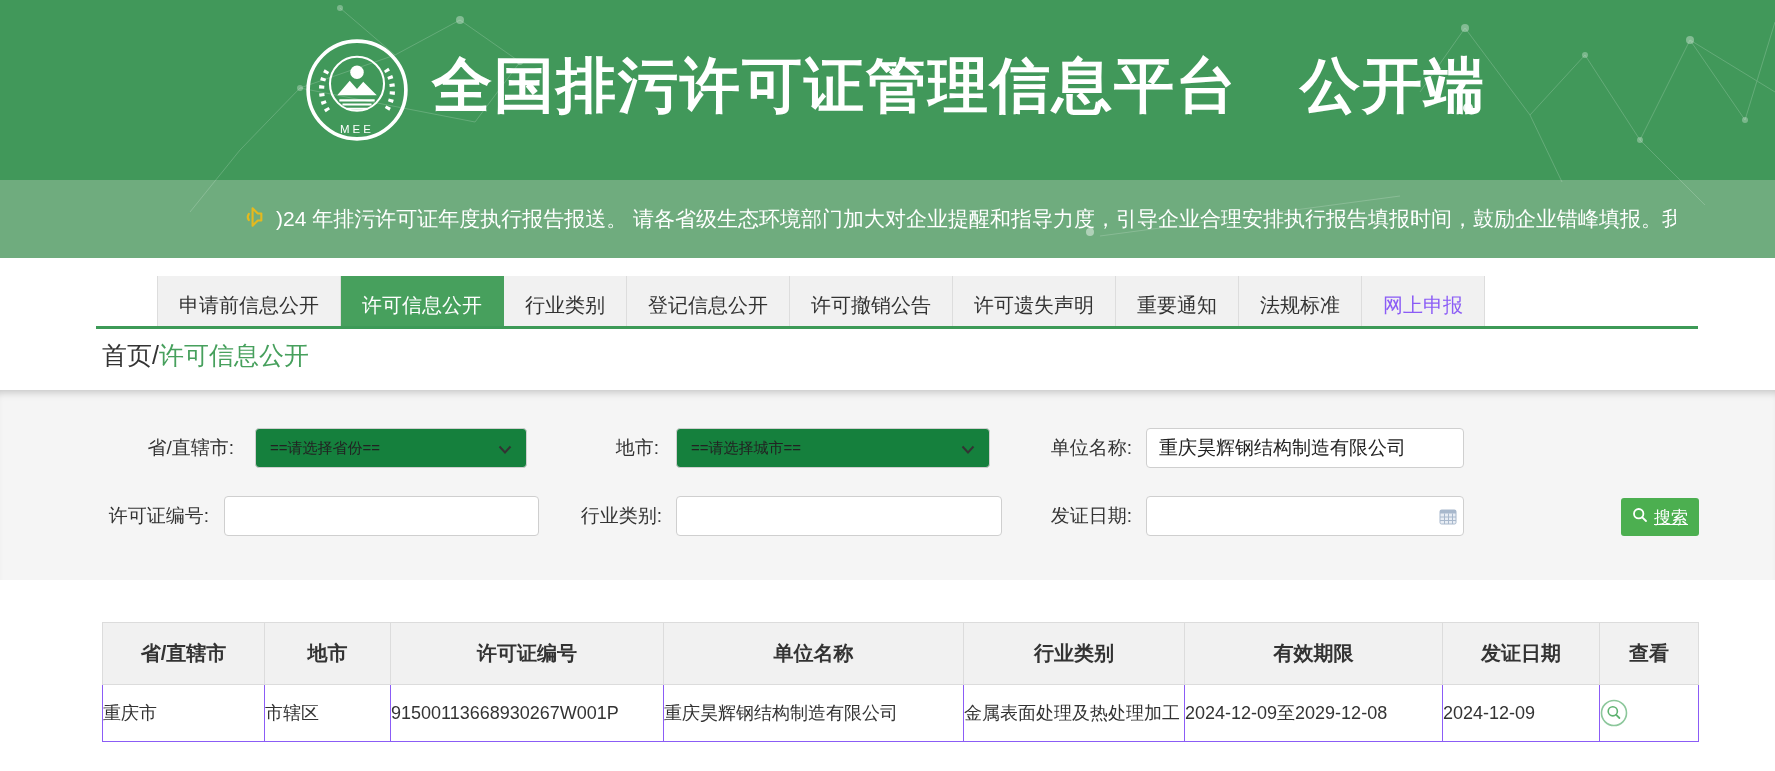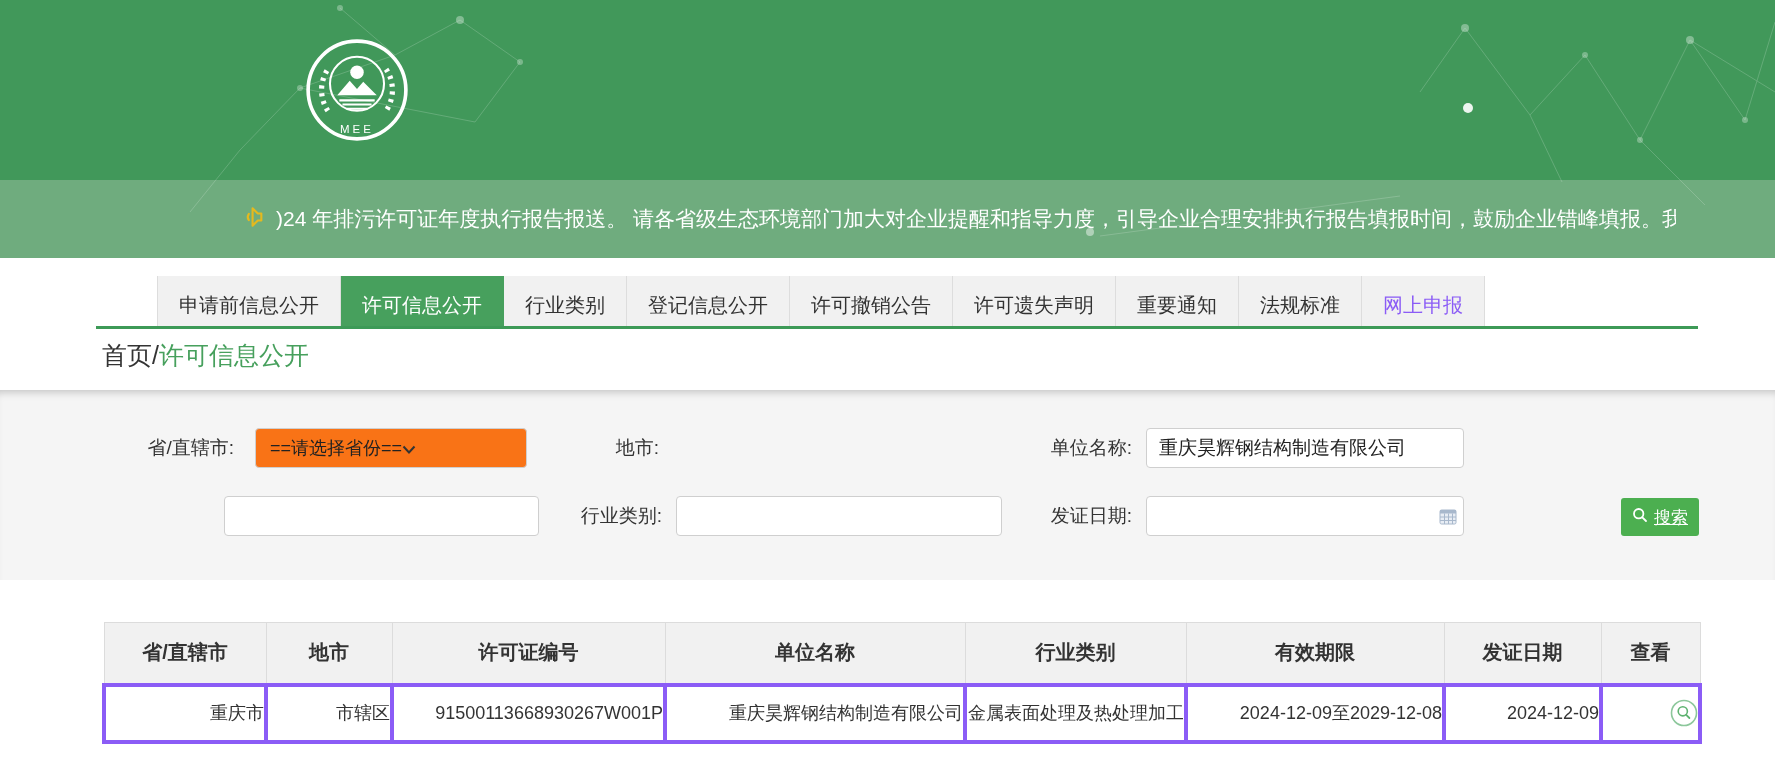--- a/index.html
+++ b/index.html
@@ -28,22 +28,22 @@
 
   
   .breadcrumb { position:absolute; left:102px; top:340px; height:30px; line-height:30px; font-size:25px; color:#333; }
   .breadcrumb .crumb-current { color:#47A05D; }
   .breadcrumb .crumb-home { cursor:pointer; }
 
   
   .filter-panel { position:absolute; left:0; top:390px; width:1775px; height:190px; background:#F5F5F5;
     box-shadow: inset 0 8px 8px -6px rgba(0,0,0,.22); }
   .f-label { position:absolute; height:40px; line-height:40px; font-size:19px; color:#333; text-align:right; }
-  .f-select { position:absolute; height:40px; background:#f97316; border:1px solid #CFCFCF; border-radius:4px;
-    display:flex; align-items:center; justify-content:flex-start; padding:0 14px; font-size:18px; color:#222; cursor:pointer; }
+  .f-select { position:absolute; height:40px; background:#15803d; border:1px solid #CFCFCF; border-radius:4px;
+    display:flex; align-items:center; justify-content:space-between; padding:0 14px; font-size:15px; color:#222; cursor:pointer; }
   .f-input { position:absolute; height:40px; background:#fff; border:1px solid #CFCFCF; border-radius:4px;
     padding:0 12px; font-size:19px; color:#222; outline:none; }
   .f-datewrap { position:absolute; height:40px; background:#fff; border:1px solid #CFCFCF; border-radius:4px;
     display:flex; align-items:center; }
   .f-datewrap input { flex:1; height:100%; border:none; outline:none; background:transparent; padding:0 12px; font-size:19px; }
   .cal-btn { width:30px; display:flex; align-items:center; justify-content:center; cursor:pointer; }
   .search-btn { position:absolute; left:1621px; top:108px; width:78px; height:38px; background:#4CAF50;
     border:none; border-radius:3px; color:#fff; font-size:17px; display:flex; align-items:center;
     justify-content:center; gap:6px; cursor:pointer; font-family:inherit;text-decoration:underline; }
 
@@ -57,21 +57,21 @@
   #lbl-permit   { left:59px;  top:106px; width:150px; }
   #inp-permit   { left:224px; top:106px; width:315px; }
   #lbl-industry { left:562px; top:106px; width:100px; }
   #inp-industry { left:676px; top:106px; width:326px; }
   #lbl-date     { left:1012px;top:106px; width:120px; }
   #wrap-date    { left:1146px;top:106px; width:318px; }
 
   
   .result-table { position:absolute; left:102px; top:622px; width:1596px; border-collapse:collapse; table-layout:fixed; }
   .result-table th { height:62px; background:#F1F1F1; border:1px solid #DCDCDC; font-size:20px; font-weight:700; color:#333; text-align:center; }
-  .result-table td { height:57px; background:#fff; border:4px solid #8b5cf6; font-size:18px; color:#333; text-align:right; overflow:hidden; white-space:nowrap; }
+  .result-table td { height:57px; background:#fff; border:1px solid #8b5cf6; font-size:18px; color:#333; text-align:left; overflow:hidden; white-space:nowrap; }
   .permit-link { color:#52A868; cursor:pointer; }
   .view-cell { cursor:pointer; }
   .view-cell svg { vertical-align:middle; }
 </style>
 </head>
 <body>
 
 <div class="page">
 
   <div class="banner-top"></div>
@@ -115,20 +115,21 @@
     <circle cx="50" cy="50" r="47" fill="none" stroke="#fff" stroke-width="3.5"></circle>
     <circle cx="50" cy="44" r="26" fill="none" stroke="#fff" stroke-width="2"></circle>
     <circle cx="50" cy="33" r="6.5" fill="#fff"></circle>
     <path d="M31 55 L43 41 L50 49 L56 42 L69 55 Z" fill="#fff"></path>
     <path d="M33 60 H67 M36 64 H64 M40 68 H60" stroke="#fff" stroke-width="2"></path>
     <path d="M22 70 A36 36 0 0 1 22 30" fill="none" stroke="#fff" stroke-width="5" stroke-dasharray="3 4.5"></path>
     <path d="M78 30 A36 36 0 0 1 78 70" fill="none" stroke="#fff" stroke-width="5" stroke-dasharray="3 4.5"></path>
     <text x="50" y="91" text-anchor="middle" font-size="11" fill="#fff" letter-spacing="3" font-family="Liberation Sans, sans-serif">MEE</text>
   </svg>
 
+  <div class="site-title">全国排污许可证管理信息平台　公开端</div>
 
   <div class="tabs">
     <div class="tab">申请前信息公开</div>
     <div class="tab active">许可信息公开</div>
     <div class="tab">行业类别</div>
     <div class="tab">登记信息公开</div>
     <div class="tab">许可撤销公告</div>
     <div class="tab">许可遗失声明</div>
     <div class="tab">重要通知</div>
     <div class="tab">法规标准</div>
@@ -145,24 +146,33 @@
     <div class="f-select" id="sel-province">
       <span>==请选择省份==</span>
       <span>
         <svg width="14" height="9" viewBox="0 0 14 9">
             <path d="M1.5 1.5 L7 7.5 L12.5 1.5" fill="none" stroke="#333" stroke-width="2"></path>
           </svg>
       </span>
     </div>
 
     <div class="f-label" id="lbl-city">地市:</div>
+    <div class="f-select" id="sel-city">
+      <span>==请选择城市==</span>
+      <span>
+        <svg width="14" height="9" viewBox="0 0 14 9">
+            <path d="M1.5 1.5 L7 7.5 L12.5 1.5" fill="none" stroke="#333" stroke-width="2"></path>
+          </svg>
+      </span>
+    </div>
 
     <div class="f-label" id="lbl-company">单位名称:</div>
     <input class="f-input" id="inp-company" type="text" value="重庆昊辉钢结构制造有限公司" style="">
 
+    <div class="f-label" id="lbl-permit">许可证编号:</div>
     <input class="f-input" id="inp-permit" type="text" value="" style="">
 
     <div class="f-label" id="lbl-industry">行业类别:</div>
     <input class="f-input" id="inp-industry" type="text" value="" style="">
 
     <div class="f-label" id="lbl-date">发证日期:</div>
     <div class="f-datewrap" id="wrap-date">
       <input type="text" value="" style="">
       <span class="cal-btn">
         <svg width="18" height="17" viewBox="0 0 18 17">

